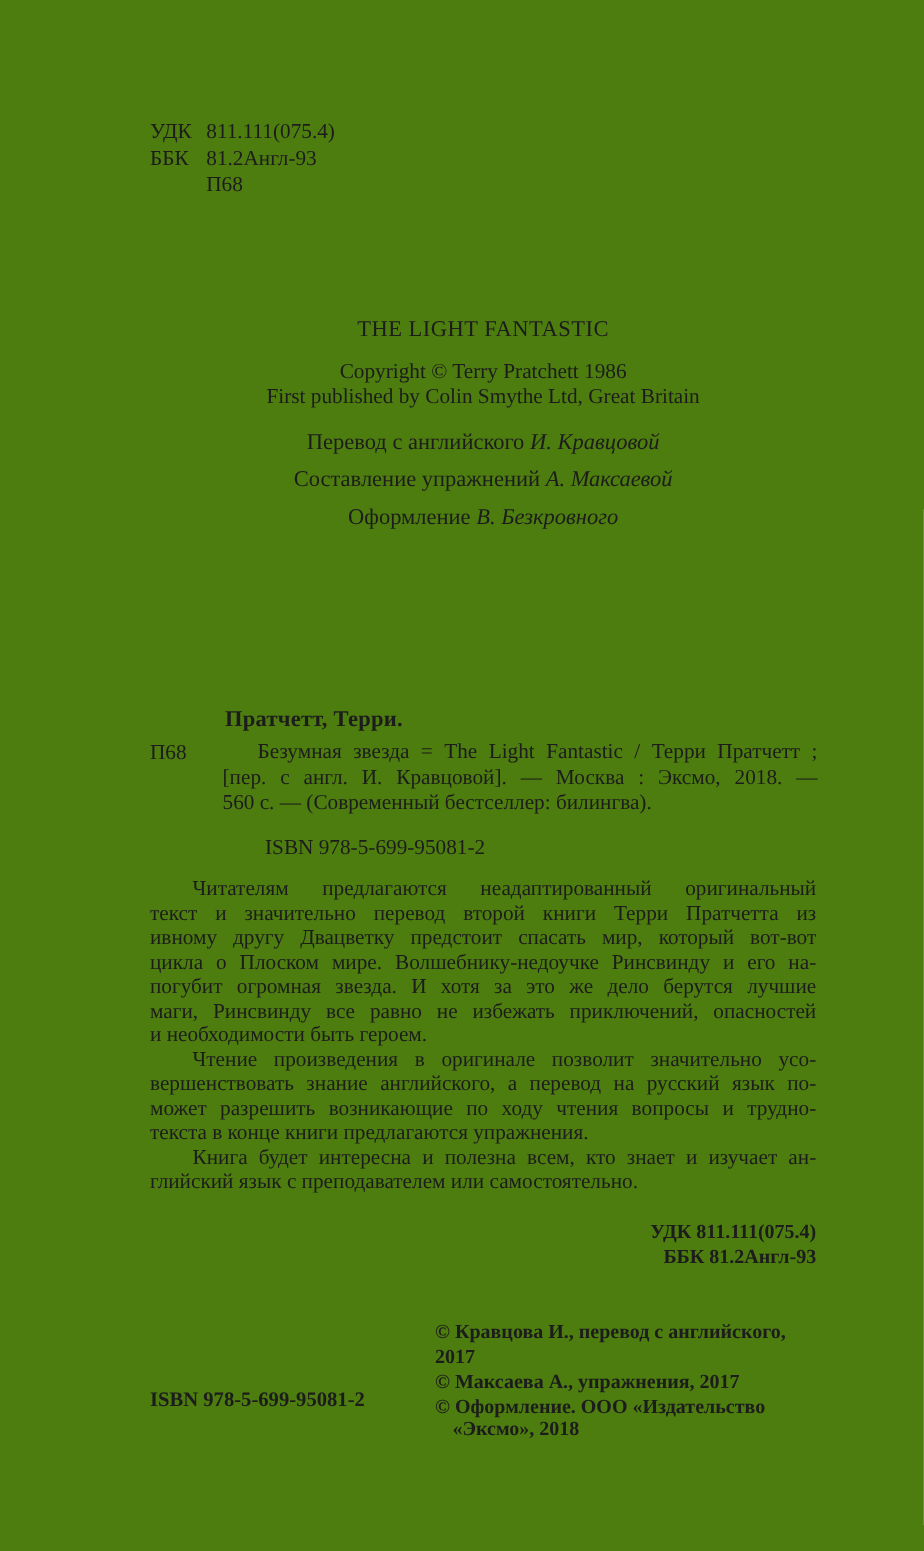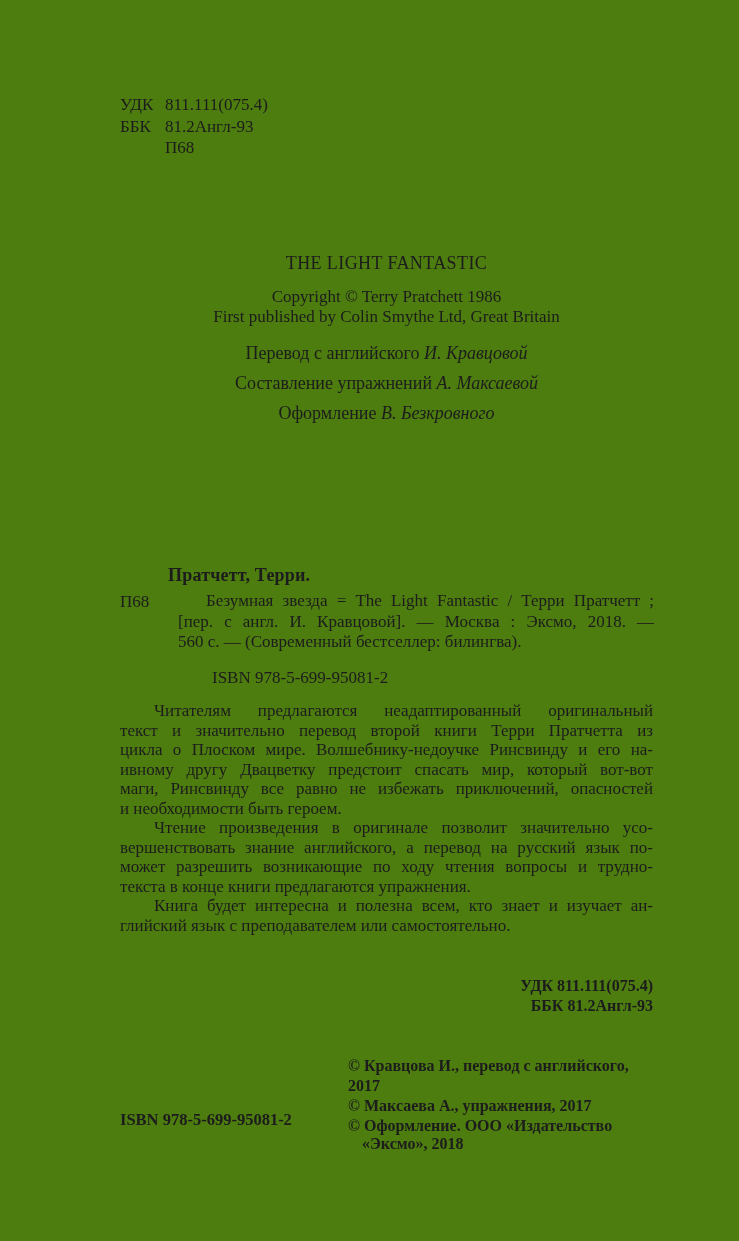--- a/index.html
+++ b/index.html
@@ -25,21 +25,21 @@
   .title-block { left: 120px; top: 253px; width: 533px; text-align: center; }
   .book-title { font-size: 18px; letter-spacing: 0.4px; line-height: 20px; }
   .copy-lines { margin-top: 14px; font-size: 17px; line-height: 19.5px; }
 
   
   .credits { left: 120px; top: 343px; width: 533px; text-align: center; font-size: 18px; }
   .credit-line { line-height: 21px; margin-bottom: 9px; }
   .credit-name { font-style: italic; }
 
   
-  .catalog-author { left: 168px; top: 565px; font-size: 18px; font-weight: bold; letter-spacing: 0.2px; }
+  .catalog-author { left: 180px; top: 565px; font-size: 18px; font-weight: bold; letter-spacing: 0.2px; }
   .catalog-code { left: 120px; top: 592px; font-size: 17px; }
   .catalog-entry { left: 178px; top: 591px; width: 476px; font-size: 17px; line-height: 20.5px; }
   .jl { text-align: justify; text-align-last: justify; }
   .entry-indent { padding-left: 28px; }
   .catalog-isbn { left: 212px; top: 668px; font-size: 17px; }
 
   
   .annotation { left: 120px; top: 701px; width: 533px; font-size: 17px; line-height: 19.5px; font-family: Liberation Serif, serif; }
   .para-indent { padding-left: 34px; }
 
@@ -89,22 +89,23 @@
     <div class="jl entry-indent">Безумная звезда = The Light Fantastic / Терри Пратчетт ;</div>
     <div class="jl">[пер. с англ. И. Кравцовой]. — Москва : Эксмо, 2018. —</div>
     <div>560 с. — (Современный бестселлер: билингва).</div>
   </div>
   <div class="abs catalog-isbn">ISBN 978-5-699-95081-2</div>
 
   <div class="abs annotation">
     <div>
       <div class="jl para-indent">Читателям предлагаются неадаптированный оригинальный</div>
       <div class="jl">текст и значительно перевод второй книги Терри Пратчетта из</div>
+      <div class="jl">ивному другу Двацветку предстоит спасать мир, который вот-вот</div>
       <div class="jl">цикла о Плоском мире. Волшебнику-недоучке Ринсвинду и его на-</div>
-      <div class="jl">ивному другу Двацветку предстоит спасать мир, который вот-вот</div>
+      <div class="jl">погубит огромная звезда. И хотя за это же дело берутся лучшие</div>
       <div class="jl">маги, Ринсвинду все равно не избежать приключений, опасностей</div>
       <div>и необходимости быть героем.</div>
     </div>
     <div>
       <div class="jl para-indent">Чтение произведения в оригинале позволит значительно усо-</div>
       <div class="jl">вершенствовать знание английского, а перевод на русский язык по-</div>
       <div class="jl">может разрешить возникающие по ходу чтения вопросы и трудно-</div>
       <div>текста в конце книги предлагаются упражнения.</div>
     </div>
     <div>

